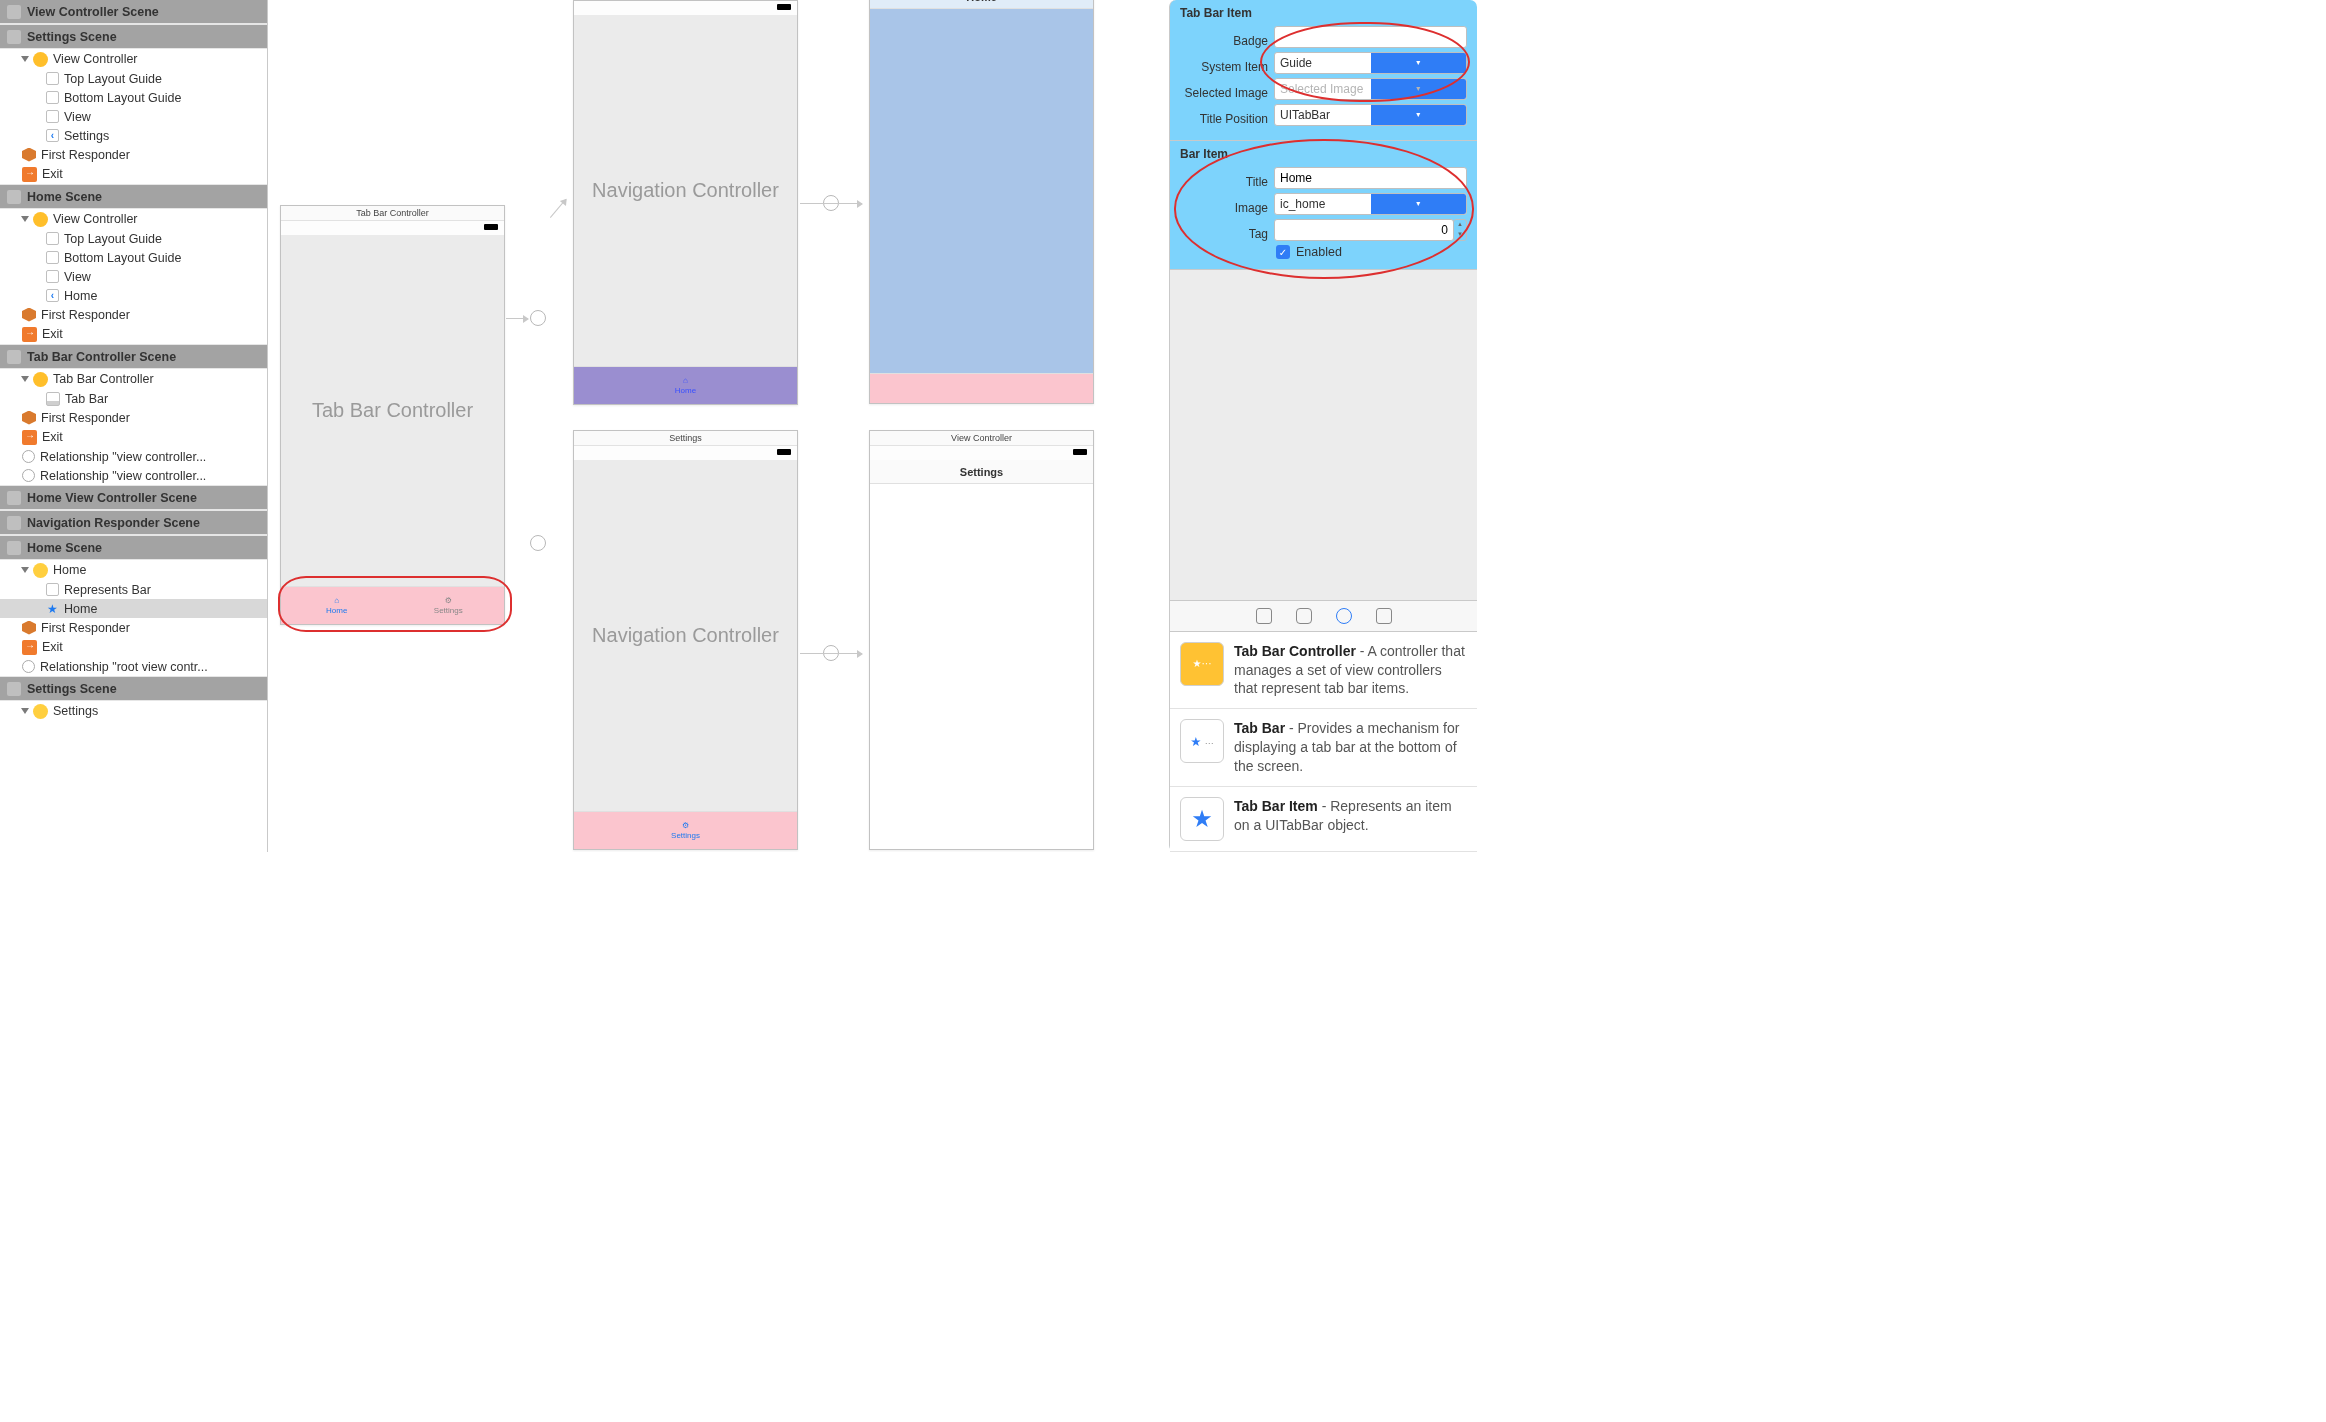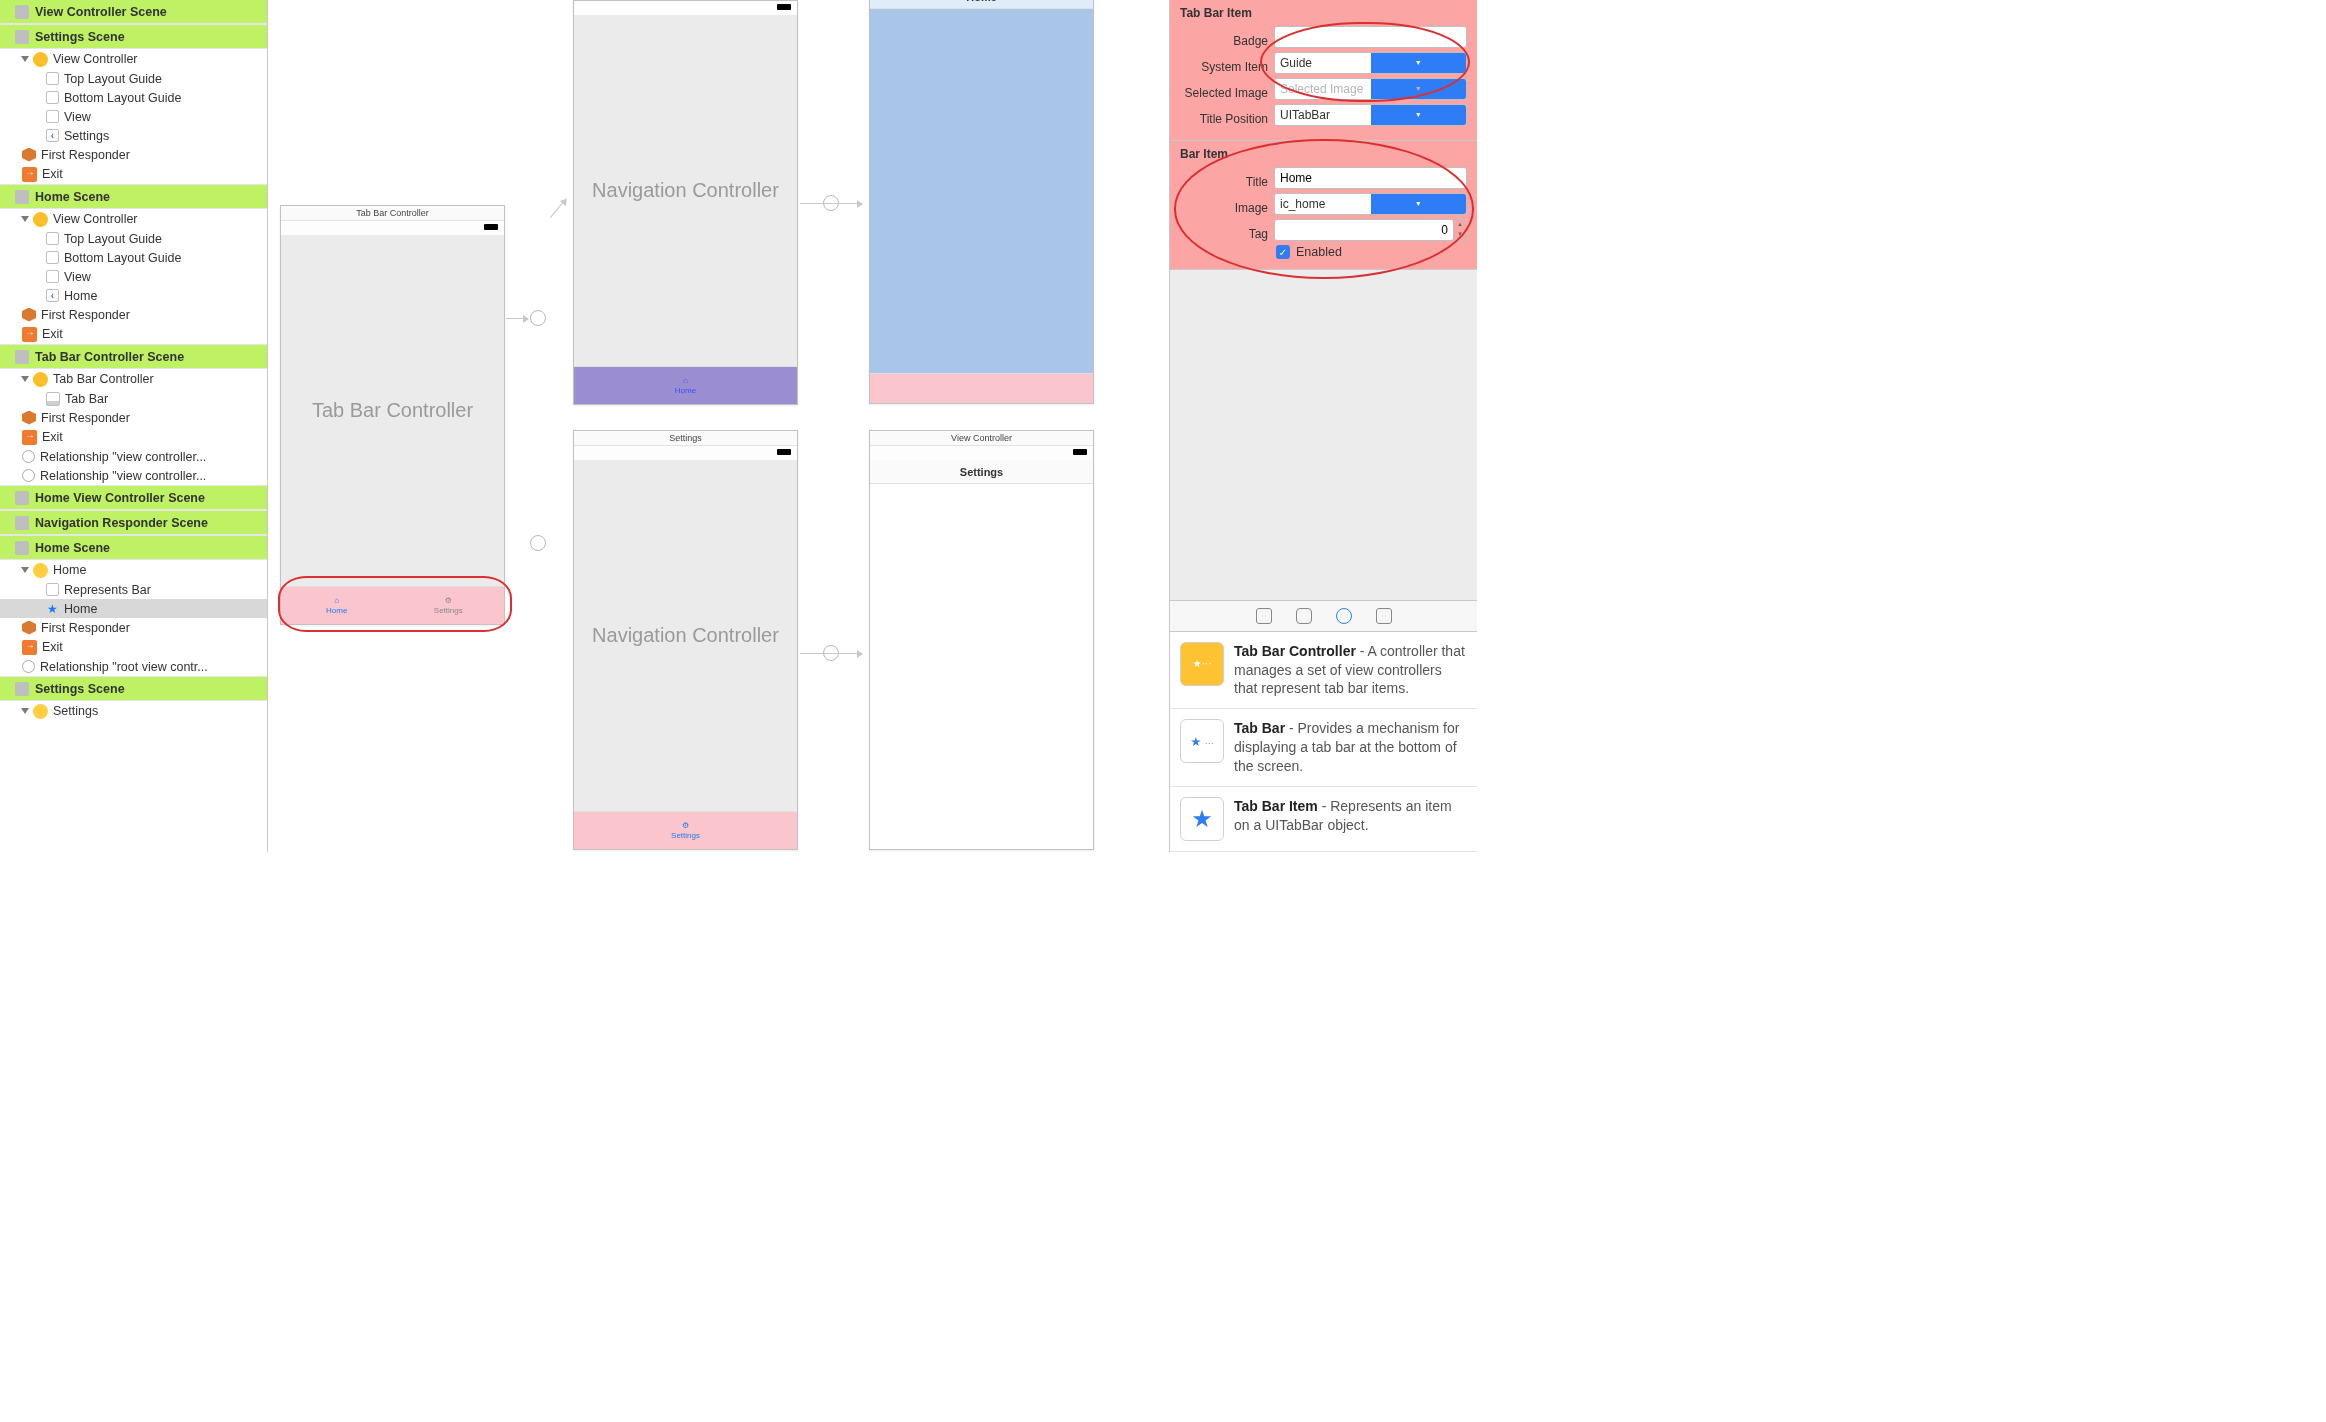--- a/index.html
+++ b/index.html
@@ -2,21 +2,21 @@
 <html><head>
 <meta charset="utf-8">
 <style>
   * { box-sizing: border-box; margin: 0; padding: 0; font-family: -apple-system, "Helvetica Neue", Arial, sans-serif; }
   body { background: #fff; width: 1477px; height: 852px; overflow: hidden; font-size: 12.5px; color: #333; }
 
   .root { display: flex; height: 100%; }
 
   
   .outline { width: 268px; border-right: 1px solid #c9c9c9; background: #fff; overflow-y: auto; }
-  .scene-header { display: flex; align-items: center; gap: 6px; padding: 4px 14px; font-weight: 600; border-top: 1px solid #e6e6e6; border-bottom: 1px solid #e6e6e6; background: #bef264; }
+  .scene-header { display: flex; align-items: center; gap: 6px; padding: 4px 6px; font-weight: 600; border-top: 1px solid #e6e6e6; border-bottom: 1px solid #e6e6e6; background: #a3a3a3; }
   .scene-header:first-child { border-top: 0; }
   .tree-row { display: flex; align-items: center; gap: 5px; padding: 2.5px 6px; white-space: nowrap; overflow: hidden; text-overflow: ellipsis; }
   .ind-1 { padding-left: 22px; }
   .ind-2 { padding-left: 46px; }
   .tree-row.selected { background: #d8d8d8; }
 
   .tri { display: inline-block; width: 0; height: 0; border-top: 4px solid transparent; border-bottom: 4px solid transparent; border-left: 6px solid #7a7a7a; transform: rotate(90deg); }
   .icon-box { width: 15px; height: 15px; display: inline-flex; align-items: center; justify-content: center; }
   .sq-gray { width:14px;height:14px;background:#bfbfbf;border-radius:2px; }
   .sq-outline { width:13px;height:13px;border:1px solid #bfbfbf;background:#fff;border-radius:2px; }
@@ -44,21 +44,21 @@
   .phone .tabbar .tab{flex:1;display:flex;flex-direction:column;align-items:center;justify-content:center;font-size:8px;gap:1px;}
   .tab.active{color:#1e7af0;} .tab.inactive{color:#888;}
 
   .connector-ring{position:absolute;width:16px;height:16px;border:1.5px solid #b8b8b8;border-radius:50%;background:#fff;}
   .arrow-line{position:absolute;height:1px;background:#c8c8c8;}
   .arrow-line::after{content:"";position:absolute;right:-1px;top:-3px;border-left:6px solid #c8c8c8;border-top:4px solid transparent;border-bottom:4px solid transparent;}
 
   .redmark{position:absolute;border:2px solid #dd2f2f;border-radius:50%;pointer-events:none;}
 
   
-  .inspector { width: 308px; background:#fca5a5; border-left:1px solid #c9c9c9; display:flex; flex-direction:column; }
+  .inspector { width: 308px; background:#7dd3fc; border-left:1px solid #c9c9c9; display:flex; flex-direction:column;border-radius:7px; }
   .insp-section{border-bottom:1px solid #c9c9c9;padding:6px 10px 10px;}
   .insp-title{font-weight:600;font-size:12px;margin-bottom:6px;}
   .form-row{display:flex;align-items:flex-end;margin:4px 0;gap:6px;}
   .form-row label{width:88px;text-align:right;font-size:12px;color:#333;}
   .form-row .field{flex:1;display:flex;}
   .form-row input[type=text], .form-row input[type=number]{flex:1;border:1px solid #bfbfbf;background:#fff;border-radius:3px;padding:2px 5px;font-size:12px;height:22px;}
   .select{flex:1;display:flex;border:1px solid #bfbfbf;border-radius:3px;overflow:hidden;height:22px;background:#fff;}
   .select span{flex:1;padding:2px 5px;font-size:12px;line-height:16px;}
   .select .caret{width:18px;background:#2f7df6;display:flex;align-items:center;justify-content:center;color:#fff;font-size:8px;}
   .select.disabled span{color:#b5b5b5;}

